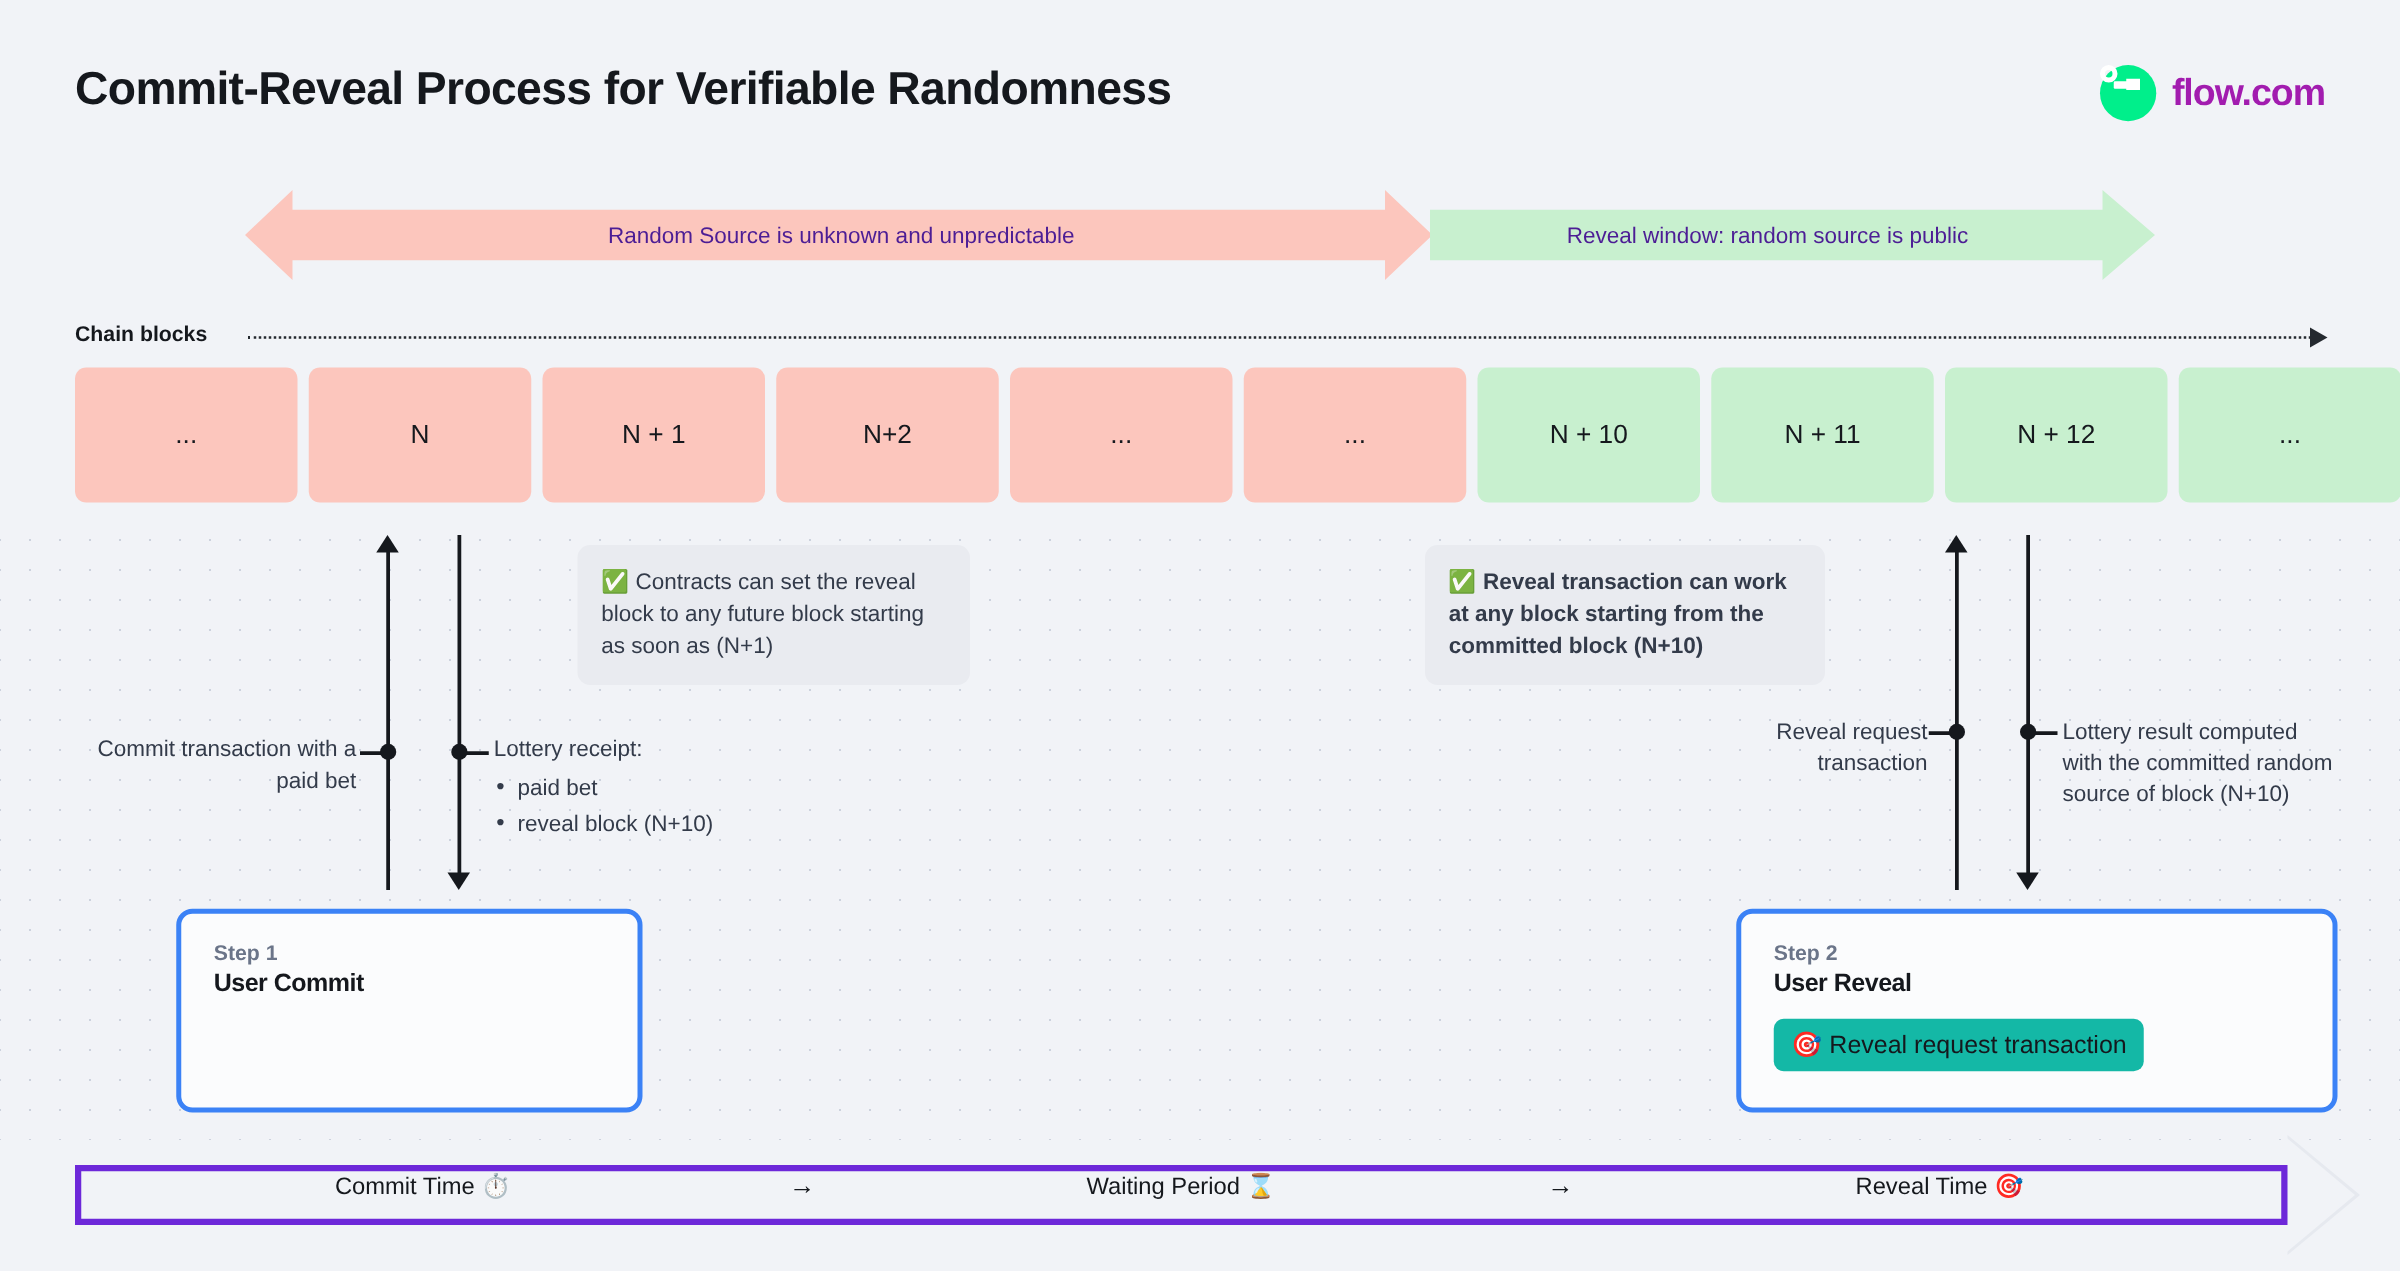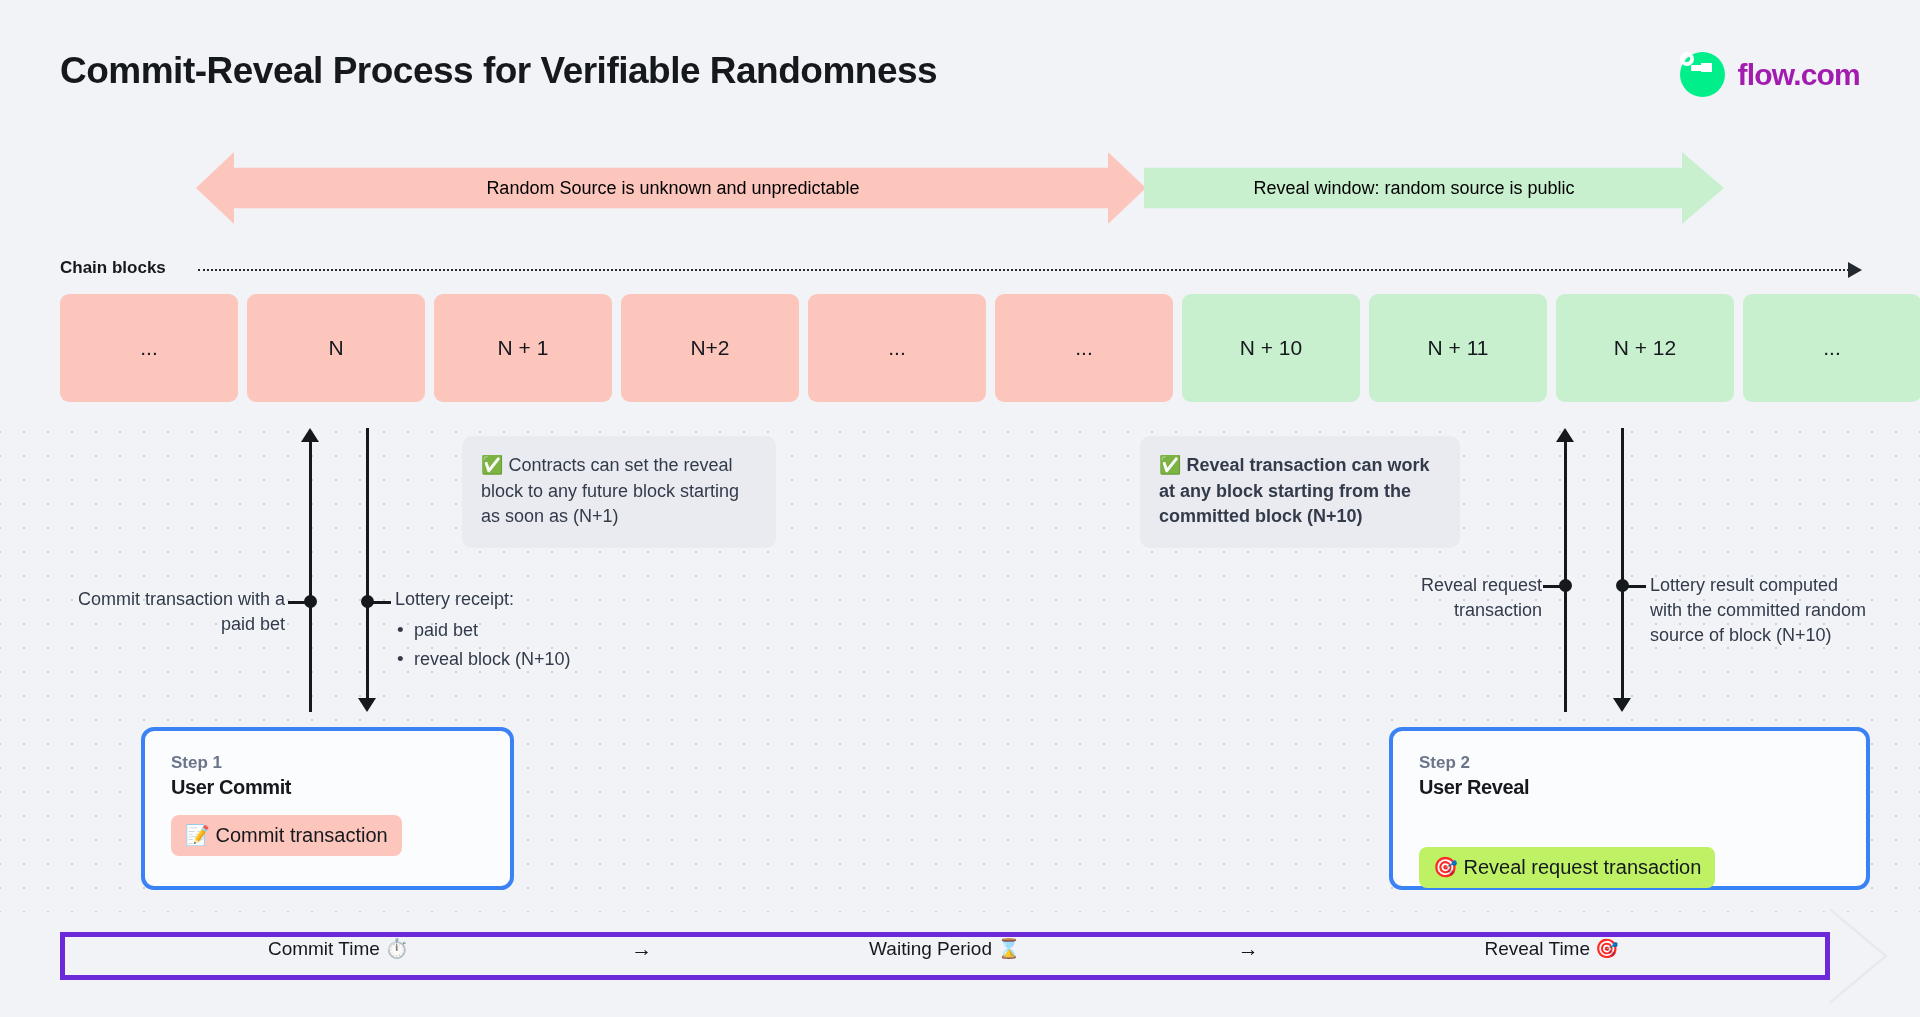--- a/index.html
+++ b/index.html
@@ -37,21 +37,21 @@
   }
   .brand-text {
     font-size: 30px; font-weight: 700; color: #a21caf; letter-spacing: -0.8px;
   }
 
   
   .banner-row { position: absolute; left: 0; top: 152px; width: 1920px; height: 72px; }
   .banner {
     position: absolute; top: 0; height: 72px;
     display: flex; align-items: center; justify-content: center;
-    font-size: 18px; color: #000000;
+    font-size: 18px; color: #4c1d95;
   }
   .banner span { position: relative; z-index: 2; }
   .banner-pink {
     left: 196px; width: 950px; background: #fcc6bd;
     clip-path: polygon(0 50%, 38px 0, 38px 22%, calc(100% - 38px) 22%,
                        calc(100% - 38px) 0, 100% 50%, calc(100% - 38px) 100%,
                        calc(100% - 38px) 78%, 38px 78%, 38px 100%);
   }
   .banner-green {
     left: 1144px; width: 580px; background: #c8f0cf;
@@ -140,21 +140,21 @@
   }
   .step-title {
     font-size: 20px; font-weight: 700; color: #15181d;
     letter-spacing: -0.4px; margin-bottom: 16px;
   }
   .step-pill {
     display: inline-block; border-radius: 8px;
     padding: 8px 14px 9px 14px; font-size: 20px; color: #15181d;
   }
   .step-pill.pink  { background: #fcc6bd; }
-  .step-pill.green { background: #bef264; margin-top: 32px; }
+  .step-pill.green { background: #14b8a6; }
 
   
   .timebar {
     position: absolute; left: 60px; top: 932px; width: 1770px; height: 48px;
     background: #f1f3f7; border: 5px solid #6d28d9;
     display: flex; 
   }
   .timebar-item {
     flex: 1; text-align: center; font-size: 19px; color: #15181d; white-space: nowrap;
   }
@@ -247,21 +247,20 @@
     </ul>
   </div>
 
   <div class="anno right-align" style="left:1330px; top:573px; width:212px;">Reveal request transaction</div>
 
   <div class="anno" style="left:1650px; top:573px; width:225px;">Lottery result computed with the committed random source of block (N+10)</div>
 
   <div class="step-card" style="left:141px; top:727px; width:373px; height:163px;">
     <div class="step-kicker">Step 1</div>
     <div class="step-title">User Commit</div>
-    <div class="step-pill pink">📝 Commit transaction</div>
   </div>
 
   <div class="step-card" style="left:1389px; top:727px; width:481px; height:163px;">
     <div class="step-kicker">Step 2</div>
     <div class="step-title">User Reveal</div>
     <div class="step-pill green">🎯 Reveal request transaction</div>
   </div>
 
   <div class="timebar-head"></div>
   <div class="timebar-head-inner"></div>

